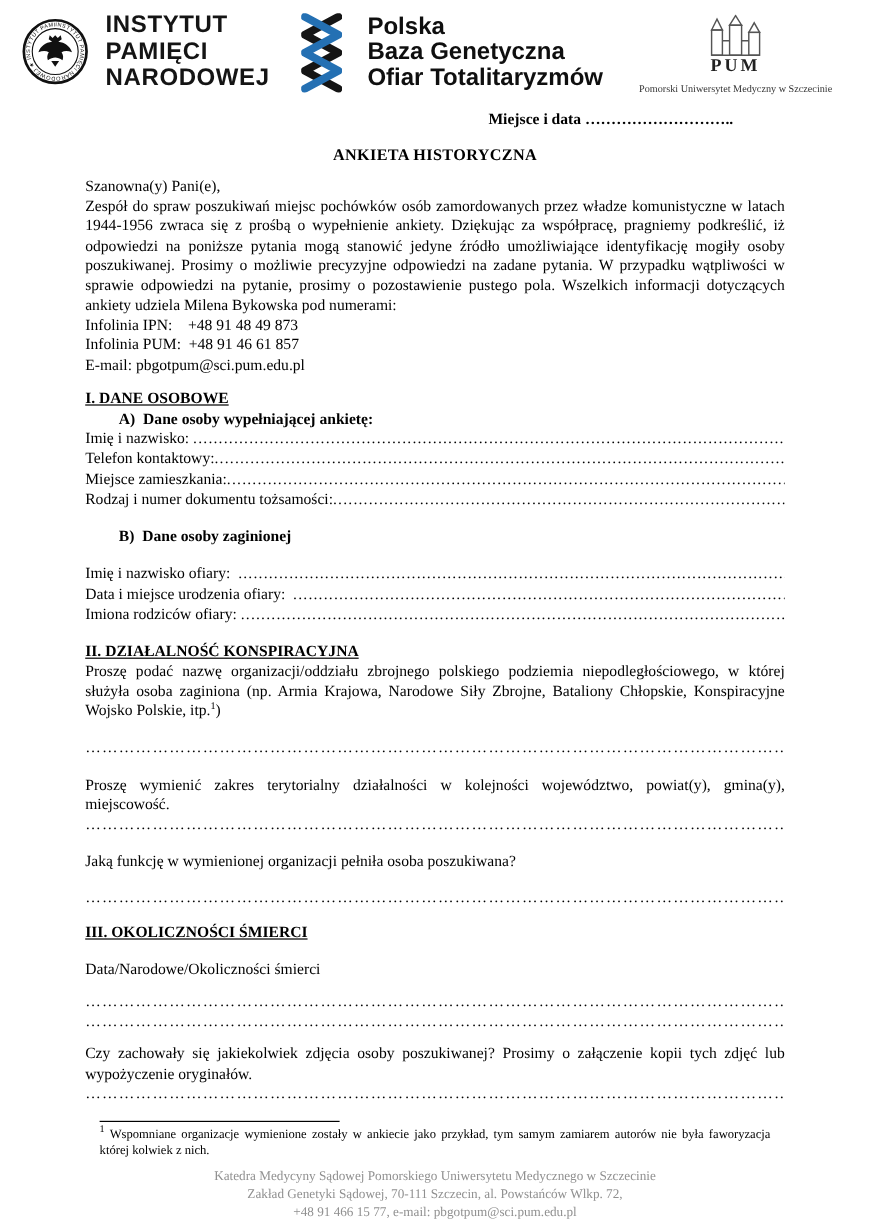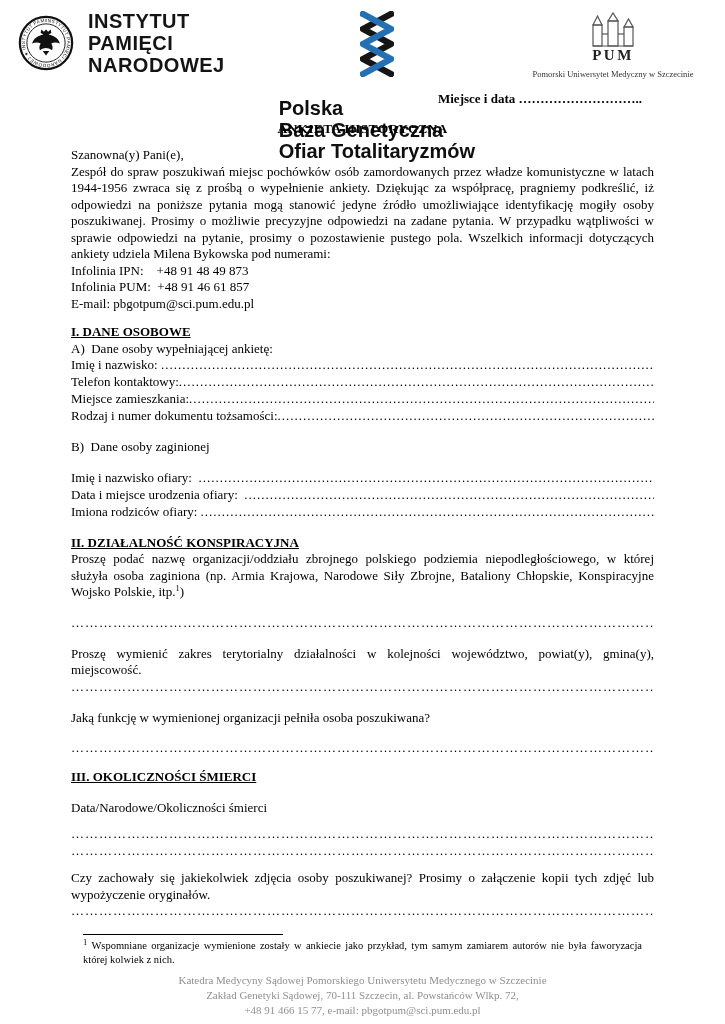--- a/index.html
+++ b/index.html
@@ -27,57 +27,57 @@
   .brand { display: flex; align-items: center; }
   .brand-ipn { gap: 14px; }
   .ipn-word {
     font-family: "Liberation Sans", sans-serif;
     font-weight: bold;
     font-size: 20px;
     line-height: 22px;
     letter-spacing: 0.5px;
     color: #141414;
   }
-  .brand-pbg { gap: 21px; margin-top: 1px; flex-direction: column; }
+  .brand-pbg { gap: 21px; margin-top: 1px; }
   .pbg-word {
     font-family: "Liberation Sans", sans-serif;
     font-weight: bold;
     font-size: 20px;
     line-height: 21.5px;
     color: #0f0f0f;
   }
   .brand-pum { flex-direction: column; width: 168px; margin-top: 2px; }
   .pum-abbr {
     font-size: 15px; font-weight: bold; letter-spacing: 2.5px;
     color: #222; margin-top: -1px;
   }
   .pum-caption {
     font-size: 8.5px; color: #333; margin-top: 2px;
     white-space: nowrap; text-align: center;
   }
   .place-date {
     text-align: right;
-    padding-right: 83px;
+    padding-right: 114px;
     font-weight: bold;
     margin-top: 3px;
   }
   
   .content { padding: 0 71px; }
   .title {
     text-align: center;
     font-size: 13.5px;
     font-weight: bold;
     letter-spacing: 0.3px;
     margin: 13px 0 10px 0;
   }
   p { margin: 0; }
   .justify { text-align: justify; }
   .pre { white-space: pre-wrap; }
   .sec-heading { font-weight: bold; font-size: 13px; margin: 12px 0 0 0; text-decoration: underline; }
-  .sub { font-weight: normal; white-space: pre; }
+  .sub { font-weight: bold; white-space: pre; margin-left: 28px; }
   .sub-b { margin-top: 14px; }
   .field {
     display: flex; align-items: baseline;
     height: 17px; overflow: hidden;
   }
   .field .lbl { white-space: pre; }
   .field .ldots {
     flex: 1; white-space: nowrap; overflow: hidden;
     letter-spacing: 1px; color: #000;
   }

